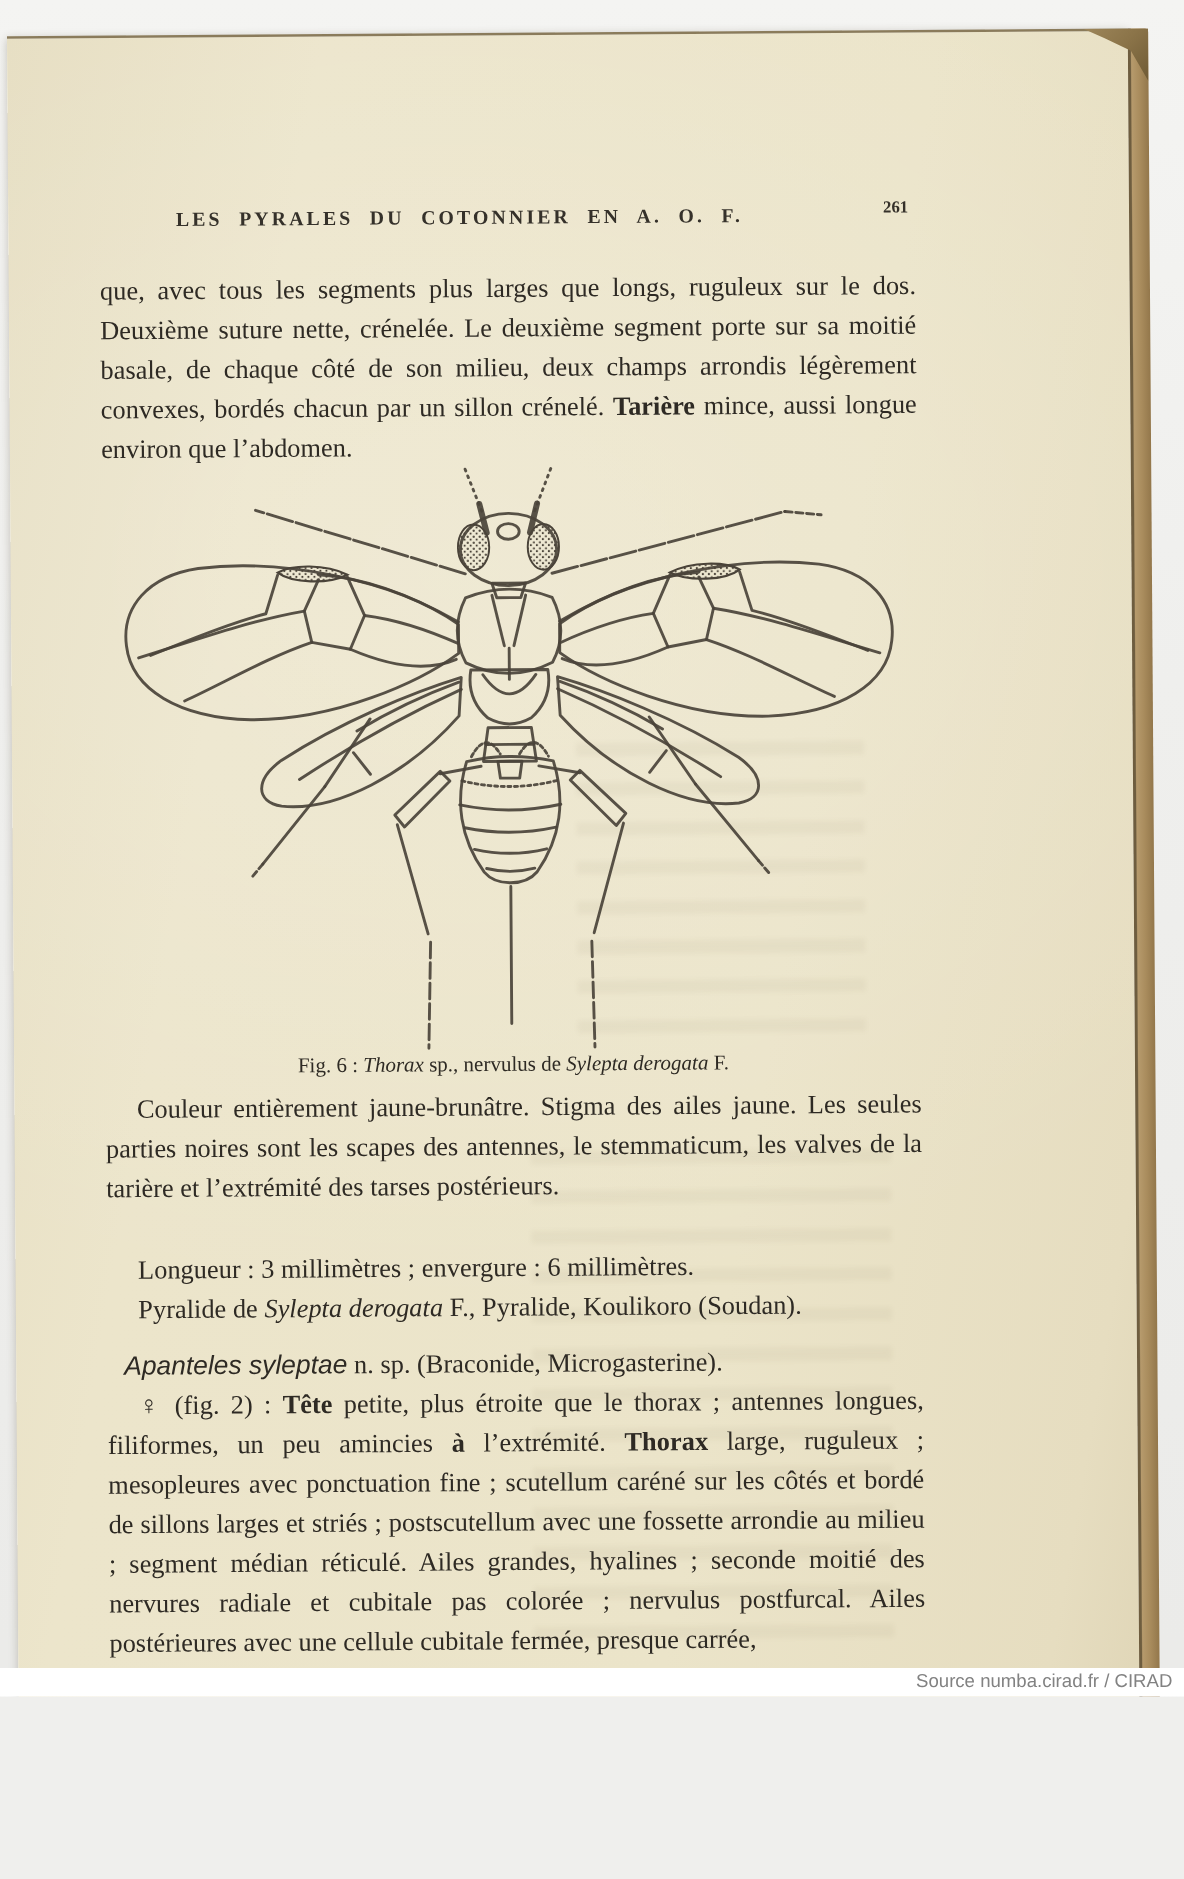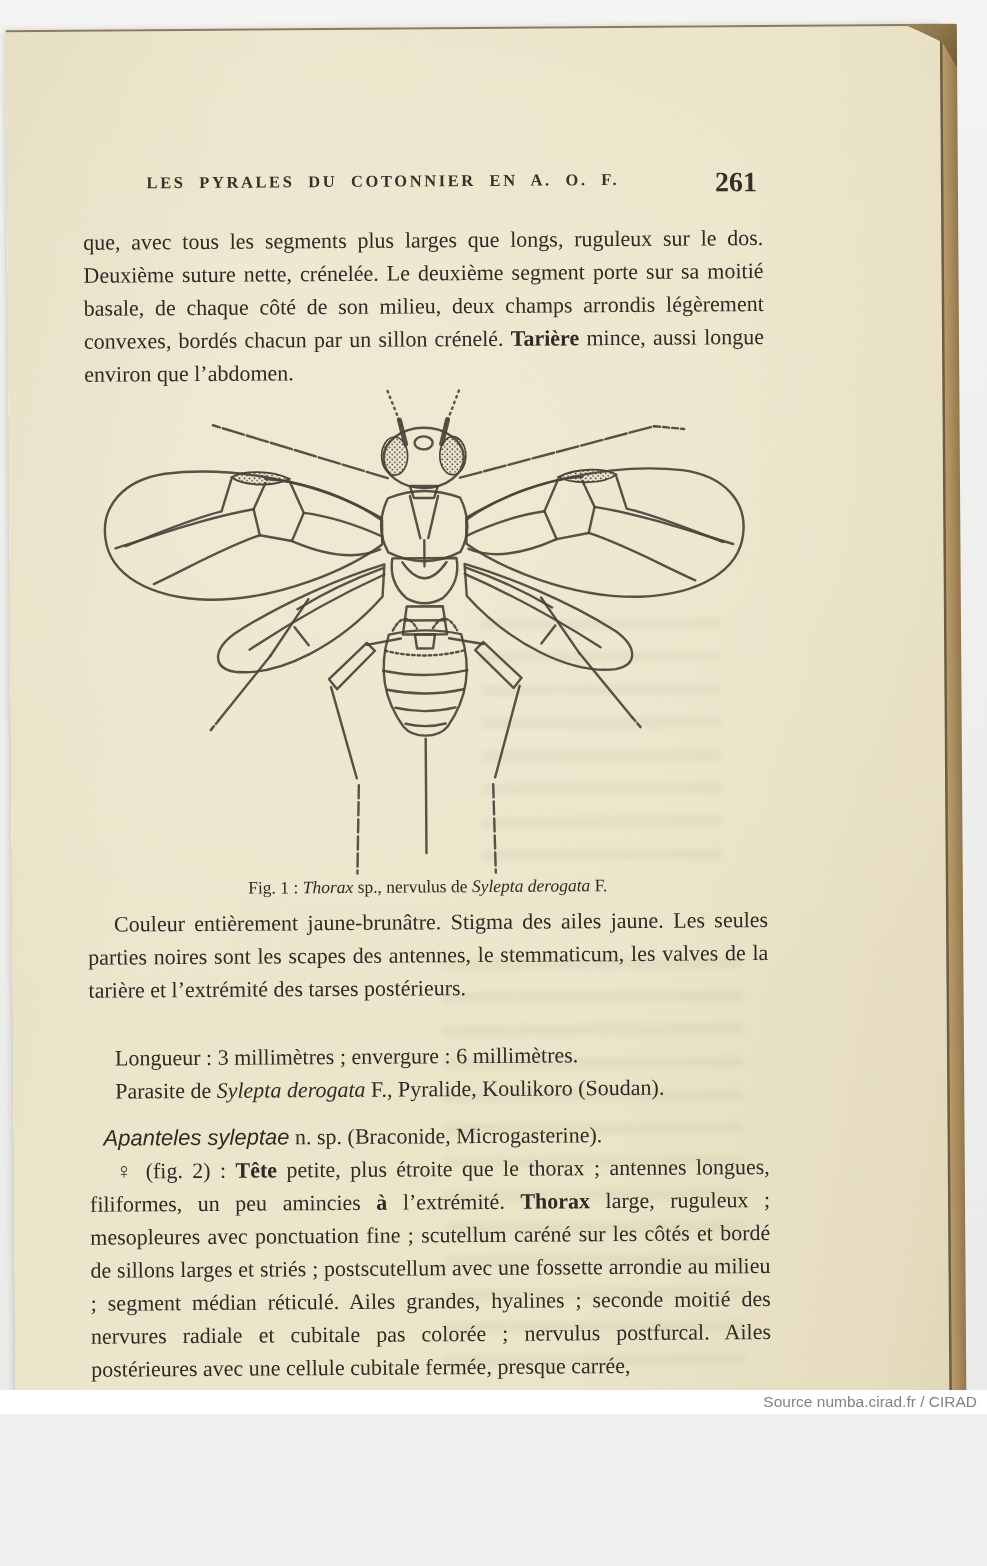--- a/index.html
+++ b/index.html
@@ -42,21 +42,21 @@
   .content{position:absolute;left:76px;top:0;width:680px;color:#2e2a24;}
   .running-head{
     position:absolute;top:142px;left:0;width:680px;height:26px;
   }
   .running-title{
     position:absolute;left:0;right:80px;text-align:center;
     font-size:16.5px;font-weight:bold;letter-spacing:2.6px;word-spacing:7px;
     color:#35312a;
   }
   .page-number{
-    position:absolute;right:6px;top:-3px;font-size:28px;font-weight:bold;color:#35312a;
+    position:absolute;right:6px;top:-3px;font-size:14px;font-weight:bold;color:#35312a;
   }
   .para{
     position:absolute;left:0;width:680px;
     font-size:22px;line-height:33px;color:#2e2a24;
     text-align:justify;
   }
   .para.noj{text-align:left;}
   .indent{text-indent:26px;}
   .b{font-weight:bold;margin-top:22px;}
   .i{font-style:italic;}
@@ -195,25 +195,25 @@
             <path class="ink" d="M290,264 Q330,274 370,264" stroke-dasharray="2.5,3"></path>
             <path class="ink" d="M288,284 Q330,293 372,284"></path>
             <path class="ink" d="M292,303 Q330,311 368,303"></path>
             <path class="ink" d="M300,321 Q330,328 360,321"></path>
             <path class="ink" d="M310,337 Q330,342 350,337"></path>
             <path class="ink" d="M330,352 L330,466" stroke-width="2.8"></path>
           </g>
         </svg>
       </div>
 
-      <div class="fig-caption"><span>Fig. 1 : </span><span class="i">Thorax</span><span> sp., nervulus de </span><span class="i">Sylepta derogata</span><span> F.</span></div>
+      <div class="fig-caption"><span>Fig. 6 : </span><span class="i">Thorax</span><span> sp., nervulus de </span><span class="i">Sylepta derogata</span><span> F.</span></div>
 
       <div class="para indent" style="top:876px;"><span>Couleur entièrement jaune-brunâtre. Stigma des ailes jaune. Les seules parties noires sont les scapes des antennes, le stemmaticum, les valves de la tarière et l’extrémité des tarses postérieurs.</span></div>
       <div class="para noj indent" style="top:1010px;"><span>Longueur : 3 millimètres ; envergure : 6 millimètres.</span></div>
-      <div class="para noj indent" style="top:1043px;"><span>Parasite de </span><span class="i">Sylepta derogata</span><span> F., Pyralide, Koulikoro (Soudan).</span></div>
+      <div class="para noj indent" style="top:1043px;"><span>Pyralide de </span><span class="i">Sylepta derogata</span><span> F., Pyralide, Koulikoro (Soudan).</span></div>
       <div class="para noj" style="top:1090px;text-indent:14px;"><span class="sans">Apanteles syleptae</span><span> n. sp. (Braconide, Microgasterine).</span></div>
       <div class="para indent" style="top:1123px;"><span>♀ (fig. 2) : </span><span class="b">Tête</span><span> petite, plus étroite que le thorax ; antennes longues, filiformes, un peu amincies </span><span class="b">à</span><span> l’extrémité. </span><span class="b">Thorax</span><span> large, ruguleux ; mesopleures avec ponctuation fine ; scutellum caréné sur les côtés et bordé de sillons larges et striés ; postscutellum avec une fossette arrondie au milieu ; segment médian réticulé. Ailes grandes, hyalines ; seconde moitié des nervures radiale et cubitale pas colorée ; nervulus postfurcal. Ailes postérieures avec une cellule cubitale fermée, presque carrée,</span></div>
 
     </div>
   </div>
 
   <div class="credit-band">
     <span class="credit-text">Source numba.cirad.fr / CIRAD</span>
   </div>
 

